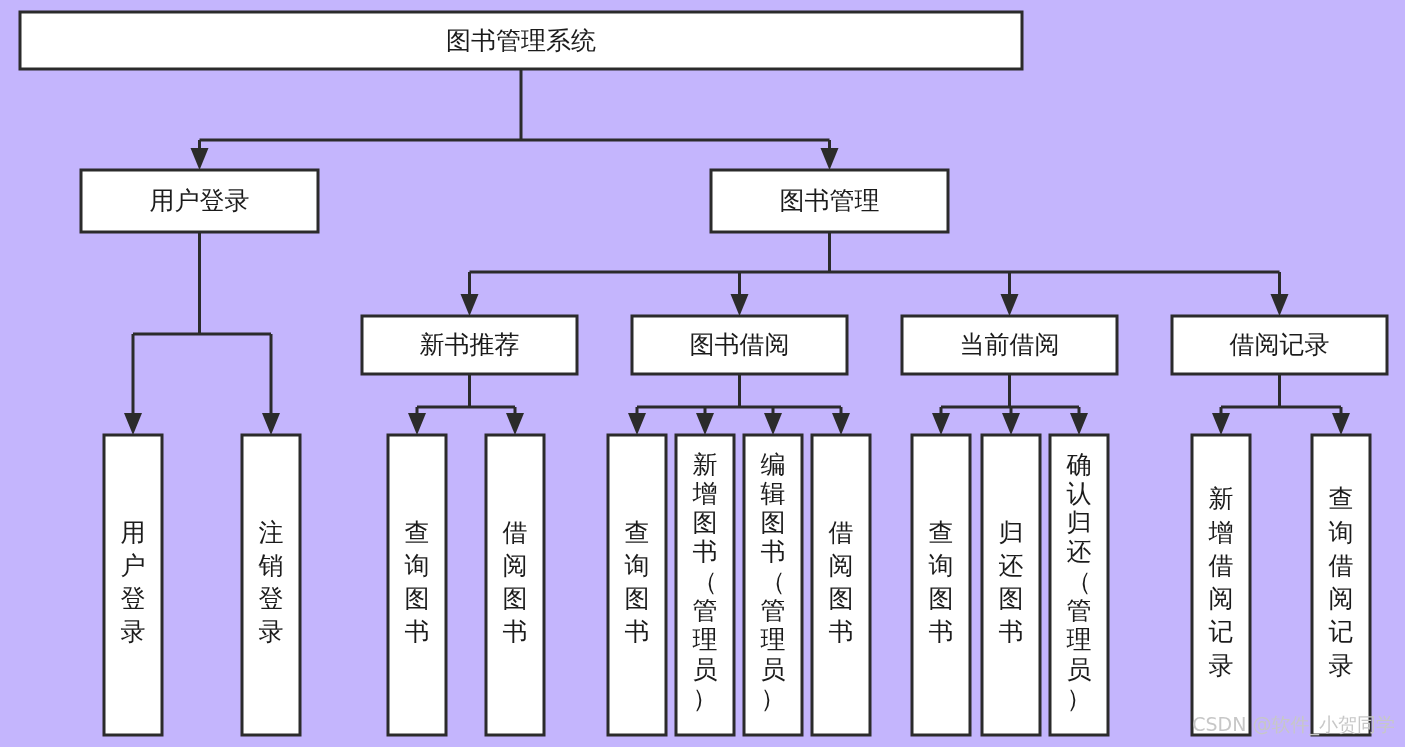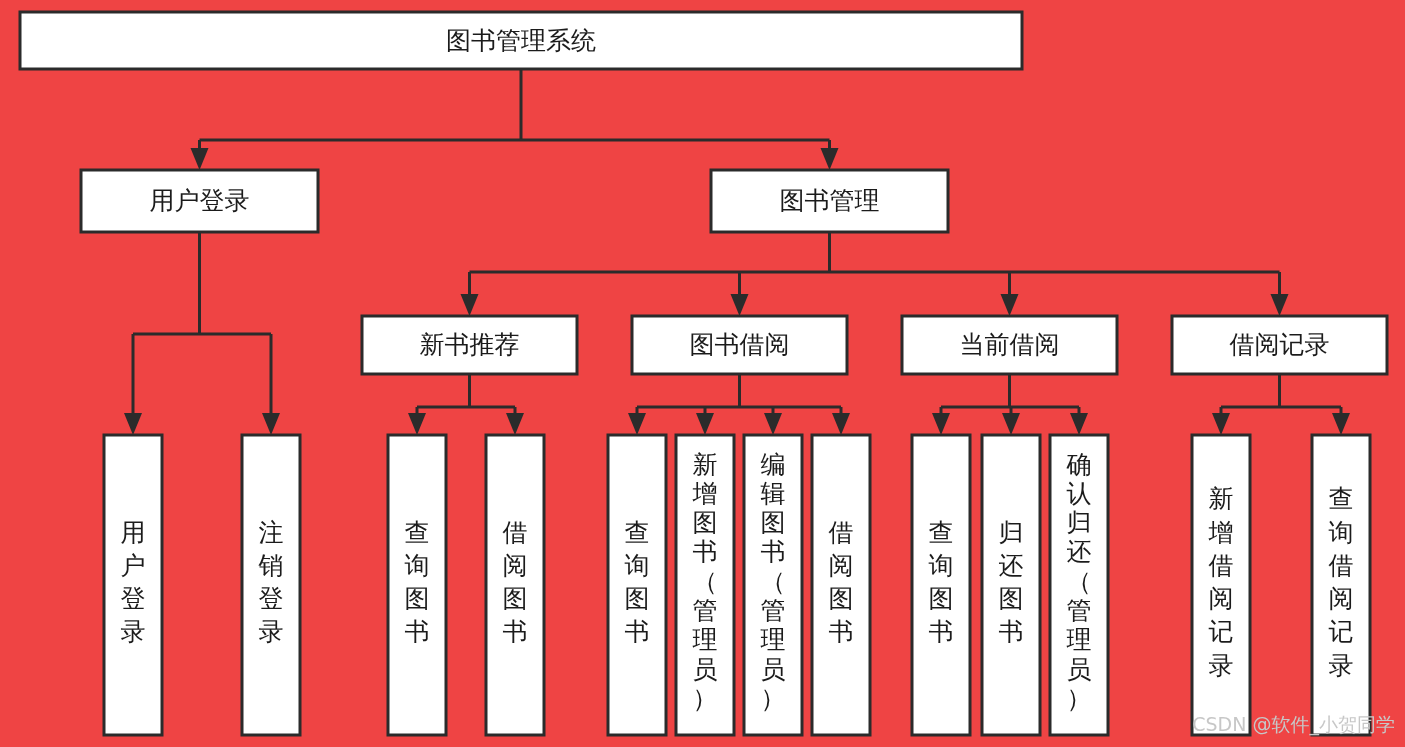--- a/index.html
+++ b/index.html
@@ -8,21 +8,21 @@
     padding: 0;
     background: #ffffff;
   }
   body {
     font-family: "DejaVu Sans", "Liberation Sans", sans-serif;
   }
   #diagram-root {
     position: relative;
     width: 1405px;
     height: 747px;
-    background: #ef4444;
+    background: #c4b5fd;
     overflow: hidden;
   }
   svg.flow-canvas {
     position: absolute;
     top: 0;
     left: 0;
     width: 1405px;
     height: 747px;
     display: block;
   }

